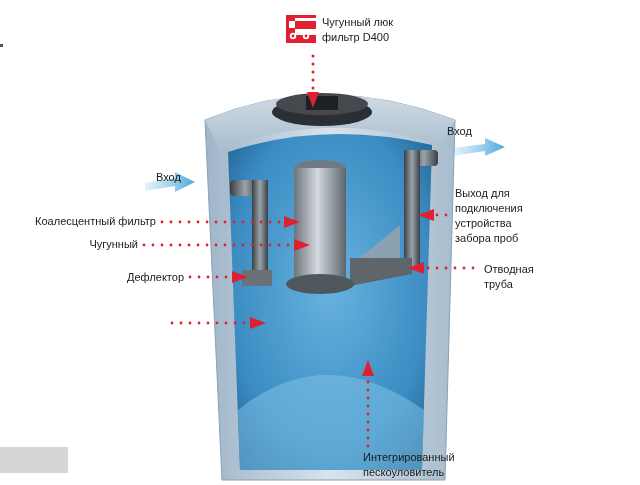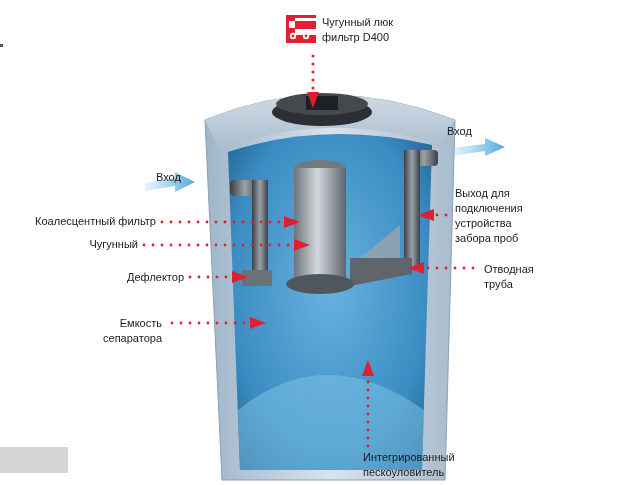--- a/index.html
+++ b/index.html
@@ -199,24 +199,20 @@
     <div>фильтр D400</div>
   </div>
 
   <div class="lbl" style="left:156px; top:170px;">Вход</div>
   <div class="lbl" style="left:447px; top:124px;">Вход</div>
 
   <div class="lbl r" style="right:484px; top:214px;">Коалесцентный фильтр</div>
   <div class="lbl r" style="right:502px; top:237px;">Чугунный</div>
   <div class="lbl r" style="right:456px; top:270px;">Дефлектор</div>
 
-  <div class="lbl r" style="right:478px; top:316px;">
-    <div>Емкость</div>
-    <div>сепаратора</div>
-  </div>
 
   <div class="lbl" style="left:455px; top:186px;">
     <div>Выход для</div>
     <div>подключения</div>
     <div>устройства</div>
     <div>забора проб</div>
   </div>
 
   <div class="lbl" style="left:363px; top:450px;">
     <div>Интегрированный</div>

